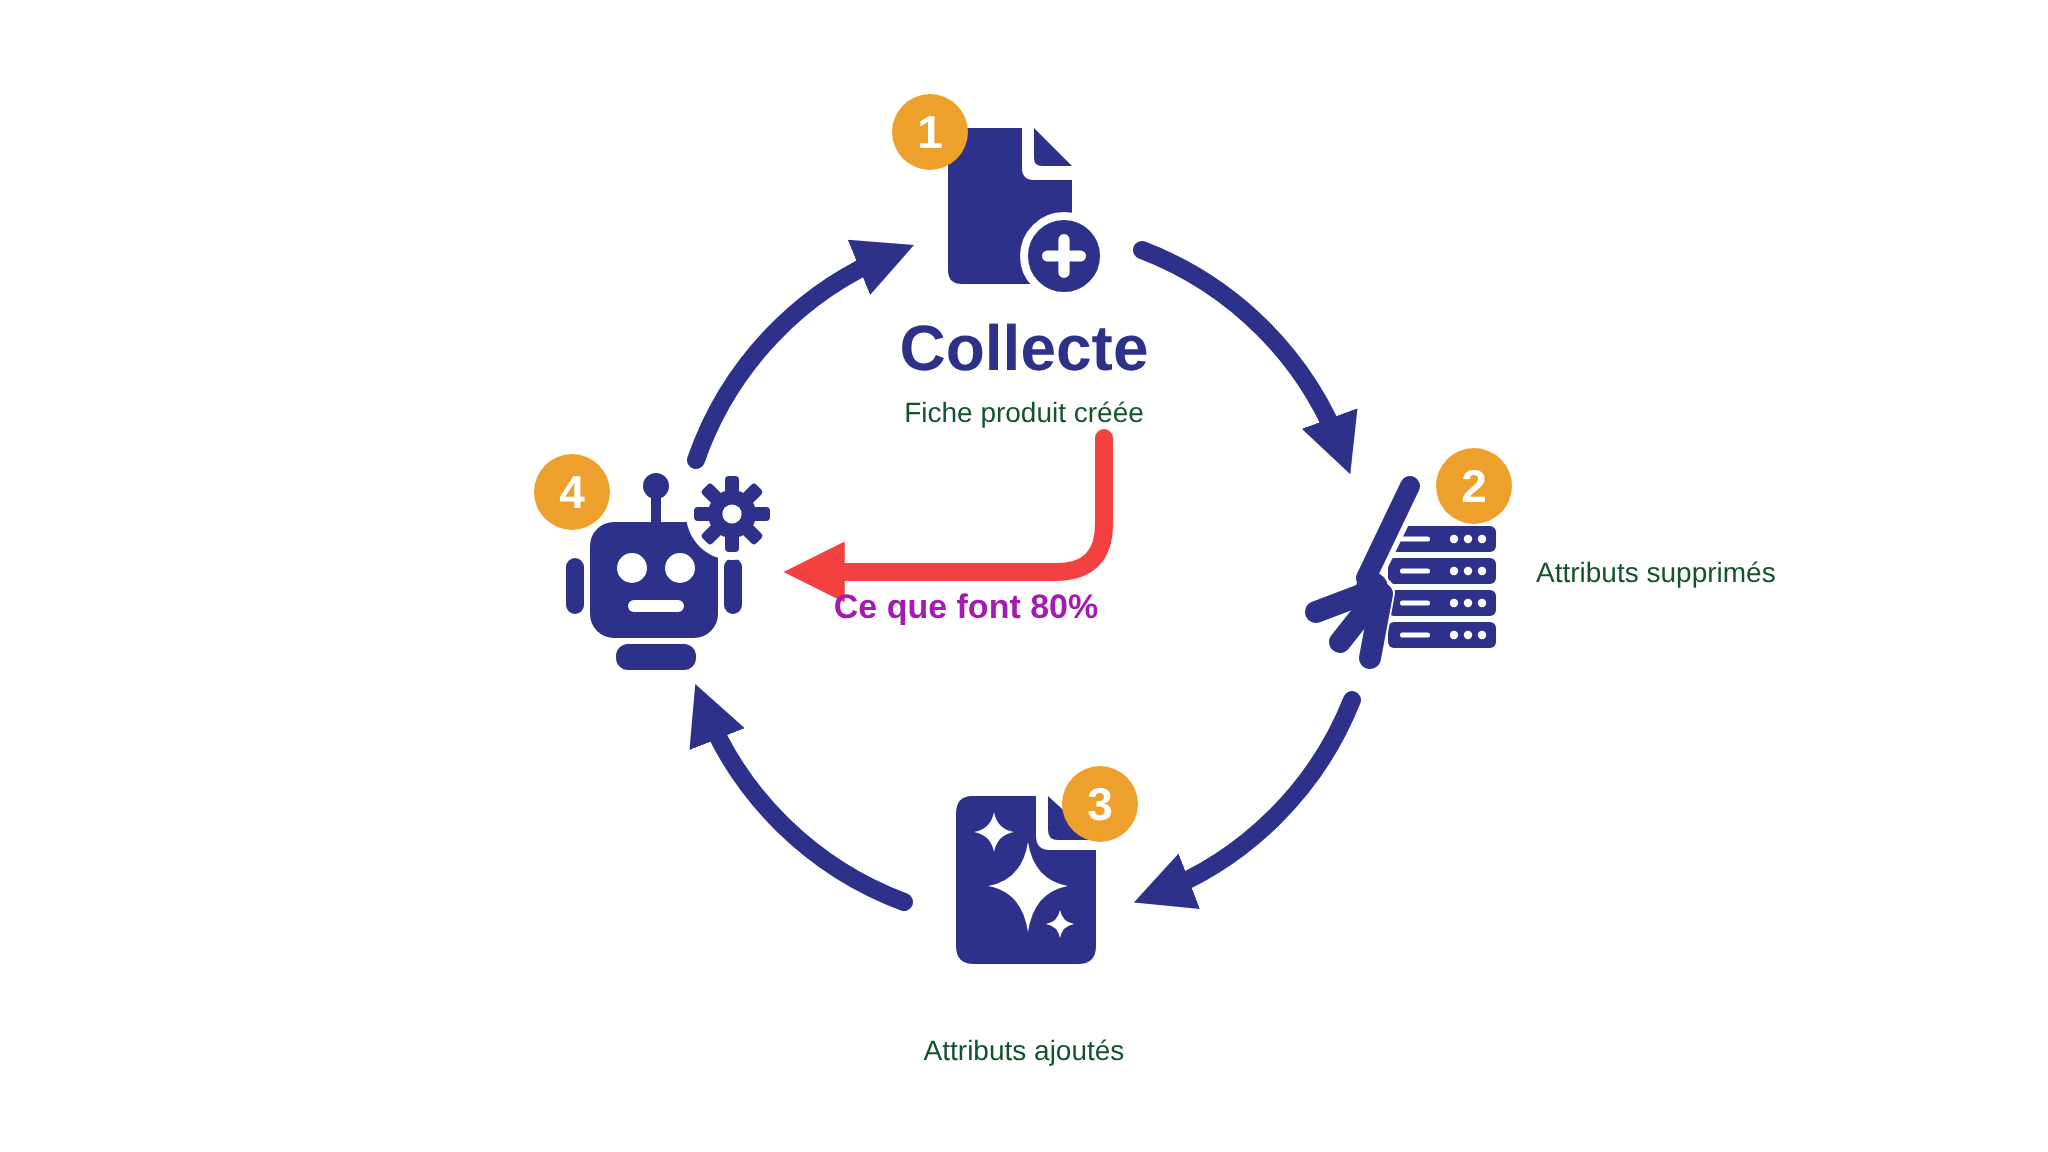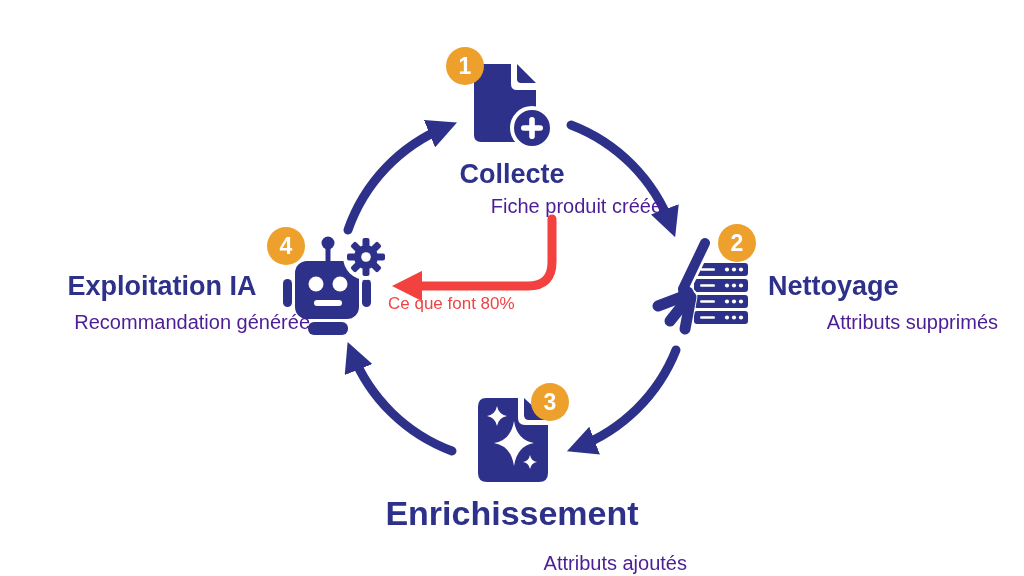--- a/index.html
+++ b/index.html
@@ -15,30 +15,29 @@
   .diagram-svg {
     position: absolute;
     left: 0; top: 0;
     width: 1024px; height: 576px;
   }
 
   .step { position: absolute; }
   .step .title {
     font-weight: 700;
     color: #2D3189;
-    font-size: 27px;
+    font-size: 32px;
     line-height: 36px;
   }
   .step .subtitle {
     font-weight: 400;
-    color: #4c1d95;
-    font-size: 20px;
+    color: #14532d;
+    font-size: 14px;
     line-height: 24px;
     margin-top: 2px;
-    text-align: right;
   }
 
   .step-collecte { left: 362px; top: 156px; width: 300px; text-align: center; }
   .step-nettoyage { left: 768px; top: 268px; width: 230px; text-align: left; }
   .step-nettoyage .subtitle { margin-top: 6px; }
   .step-enrichissement { left: 337px; top: 494px; width: 350px; text-align: center; }
   .step-enrichissement .title { font-size: 34px; line-height: 38px; }
   .step-enrichissement .subtitle { margin-top: 19px; }
   .step-exploitation { left: 14px; top: 268px; width: 296px; text-align: center; }
   .step-exploitation .subtitle { margin-top: 6px; }
@@ -58,23 +57,23 @@
   }
   .badge-1 { left: 446px; top: 47px; }
   .badge-2 { left: 718px; top: 224px; }
   .badge-3 { left: 531px; top: 383px; }
   .badge-4 { left: 267px; top: 227px; }
 
   .annotation {
     position: absolute;
     left: 388px; top: 292px;
     width: 190px;
-    text-align: left;
-    color: #ef4444;
-    font-weight: 400;
+    text-align: center;
+    color: #a21caf;
+    font-weight: 700;
     font-size: 17px;
     line-height: 24px;
   }
 </style>
 </head>
 <body>
 
 <div class="canvas">
 
   <svg class="diagram-svg" viewBox="0 0 1024 576">
@@ -191,31 +190,25 @@
   <div class="badge badge-2">2</div>
   <div class="badge badge-3">3</div>
   <div class="badge badge-4">4</div>
 
   <div class="step step-collecte">
     <div class="title">Collecte</div>
     <div class="subtitle">Fiche produit créée</div>
   </div>
 
   <div class="step step-nettoyage">
-    <div class="title">Nettoyage</div>
     <div class="subtitle">Attributs supprimés</div>
   </div>
 
   <div class="step step-enrichissement">
-    <div class="title">Enrichissement</div>
     <div class="subtitle">Attributs ajoutés</div>
   </div>
 
-  <div class="step step-exploitation">
-    <div class="title">Exploitation IA</div>
-    <div class="subtitle">Recommandation générée</div>
-  </div>
 
   <div class="annotation">
     <div>Ce que font 80%</div>
   </div>
 
 </div>
 
 </body></html>

